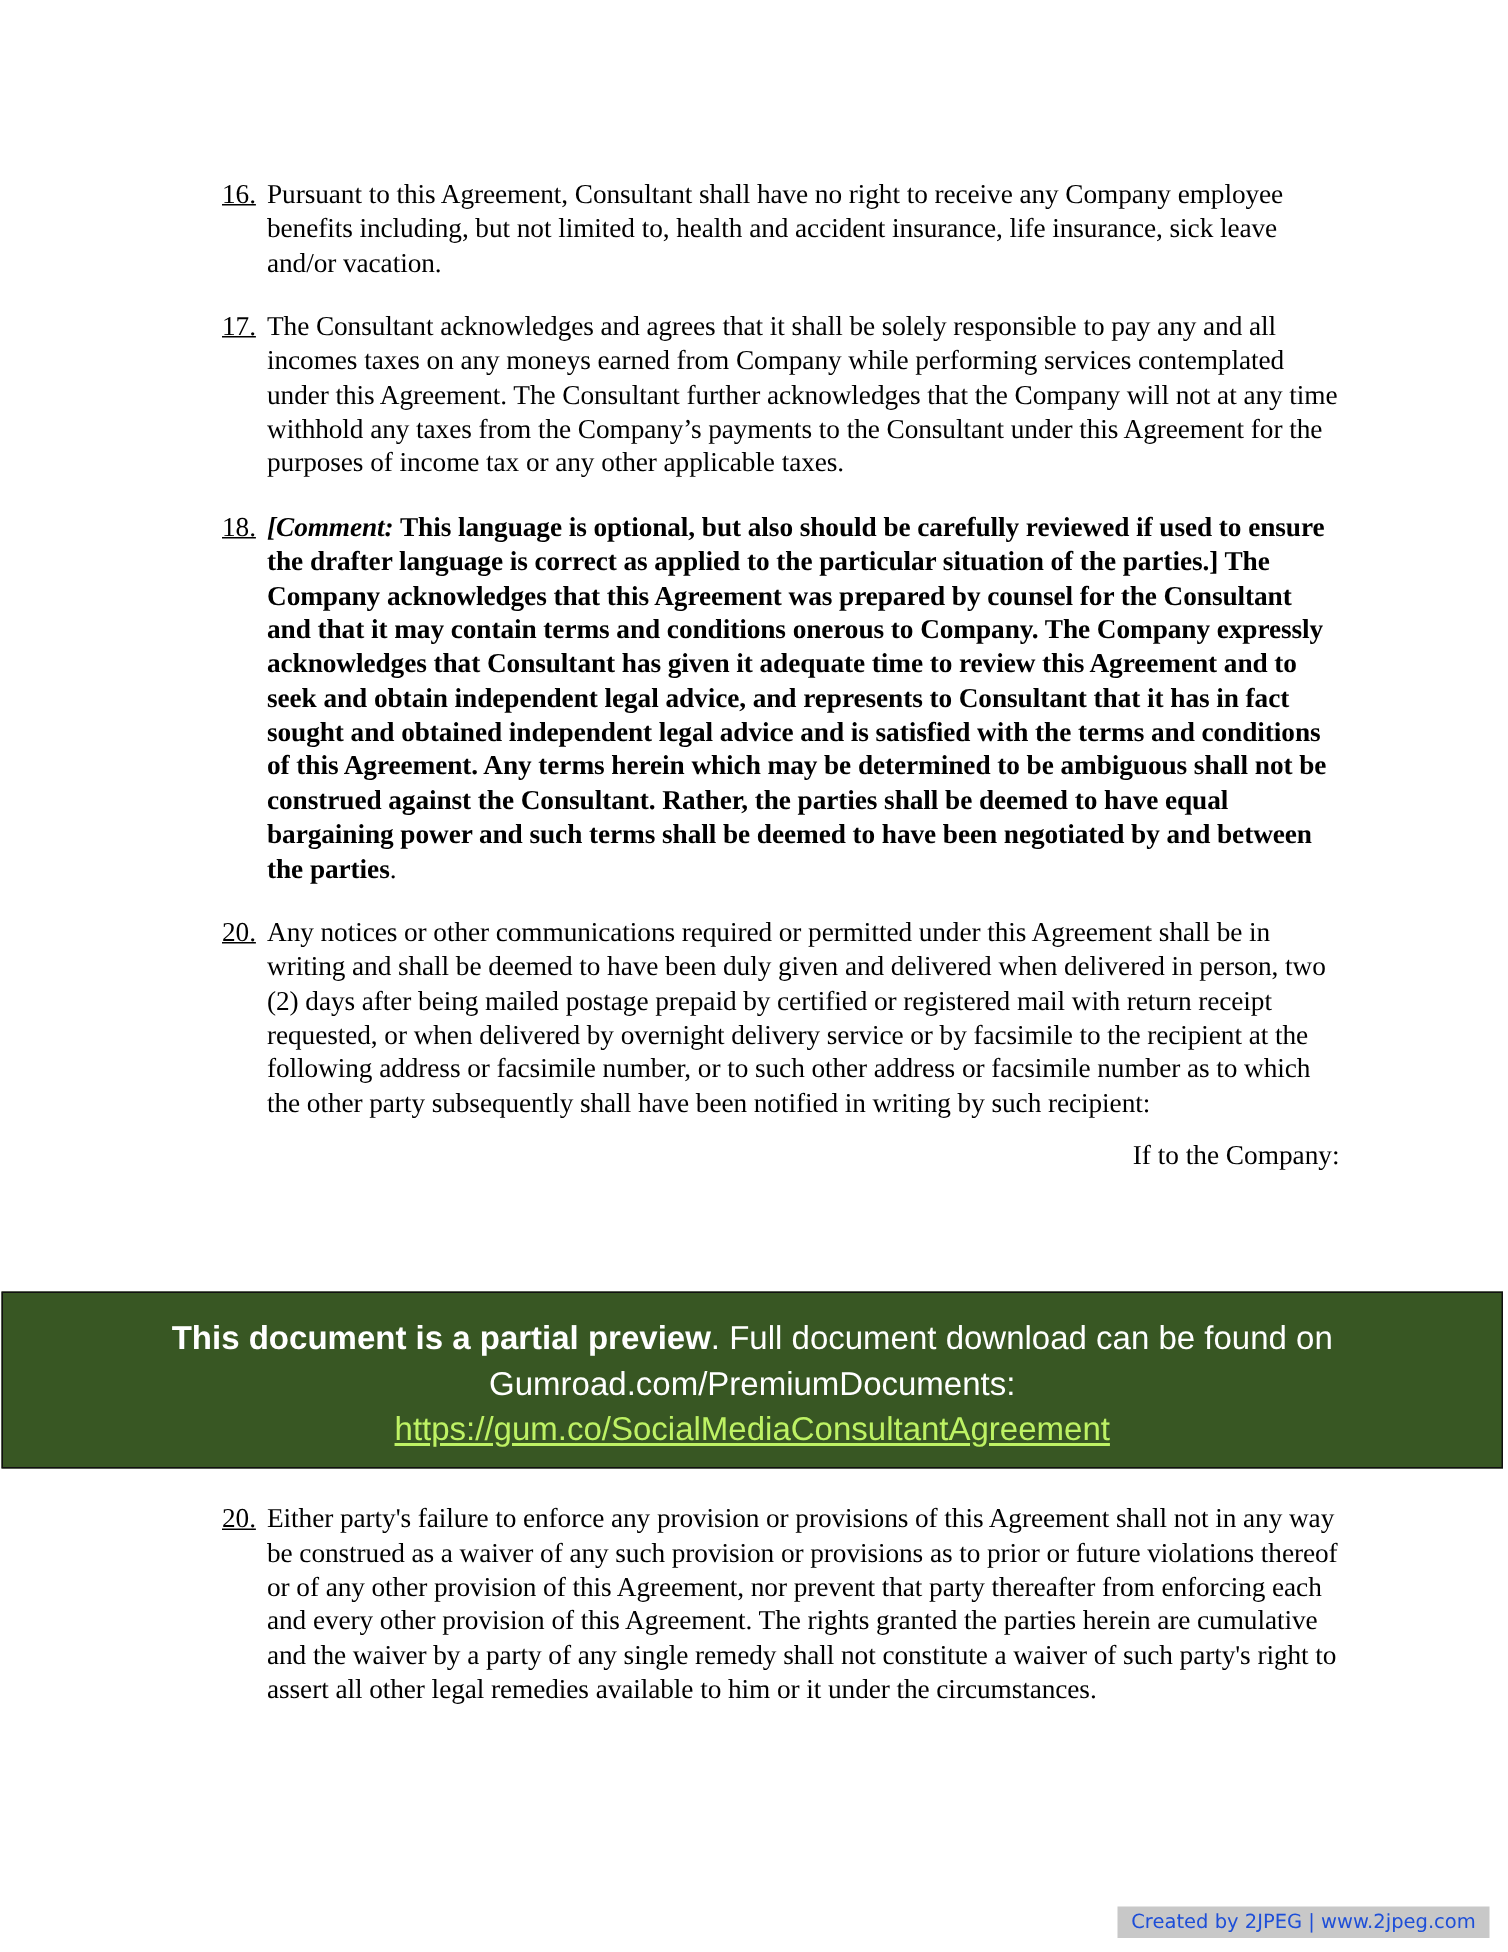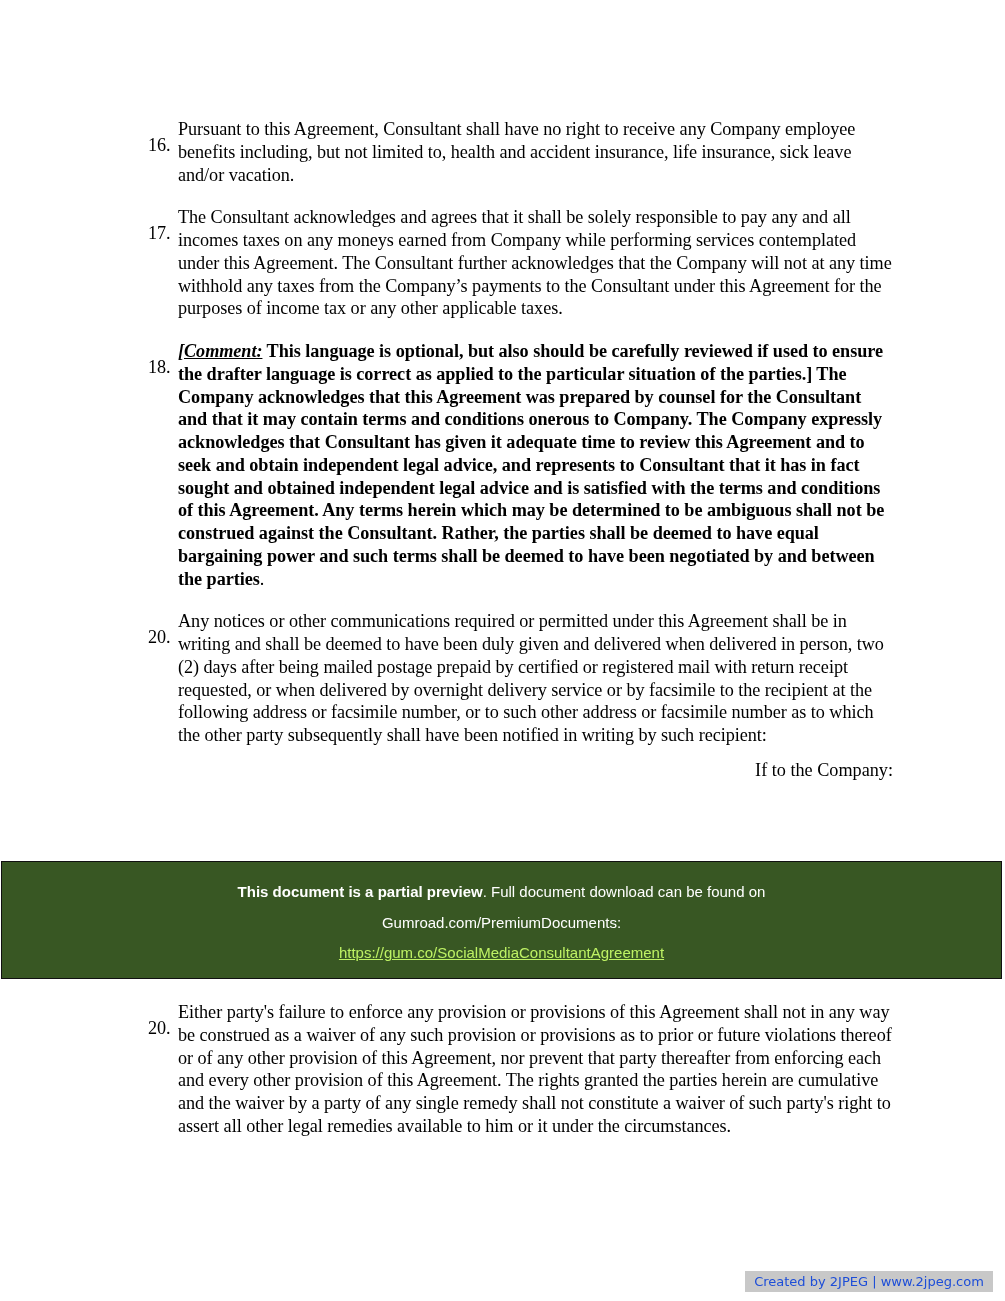--- a/index.html
+++ b/index.html
@@ -22,45 +22,46 @@
       position: relative;
       padding-left: 30px;
       font-size: 18.2px;
       line-height: 22.75px;
       margin: 0 0 20px 0;
       letter-spacing: -0.05px;
     }
     .clause .num {
       position: absolute;
       left: 0;
-      top: 16px;
+      top: 0;
       font-weight: normal;
+      text-decoration: underline;
     }
     .clause.bold .txt { font-weight: bold; }
-    .clause.bold .cmt-label { font-style: italic; text-decoration: underline; }
+    .clause.bold .cmt-label { font-style: italic; }
     .clause.bold .tail { font-weight: normal; }
     .address-line {
       font-size: 18.2px;
       line-height: 22.75px;
       padding-left: 59px;
       margin: 0;
       text-align: right;
     }
     .banner {
       position: absolute;
       left: 1px;
       top: 861px;
       width: 1001px;
       height: 118px;
       background: #385723;
       border: 1.5px solid #111;
       box-sizing: border-box;
       color: #fff;
       font-family: "Liberation Sans", "DejaVu Sans", sans-serif;
-      font-size: 15px;
+      font-size: 22px;
       line-height: 30.5px;
       text-align: center;
       padding-top: 15px;
     }
     .banner .strong { font-weight: bold; }
     .banner a {
       color: #bef264;
       text-decoration: underline;
     }
     .clause-20 {

